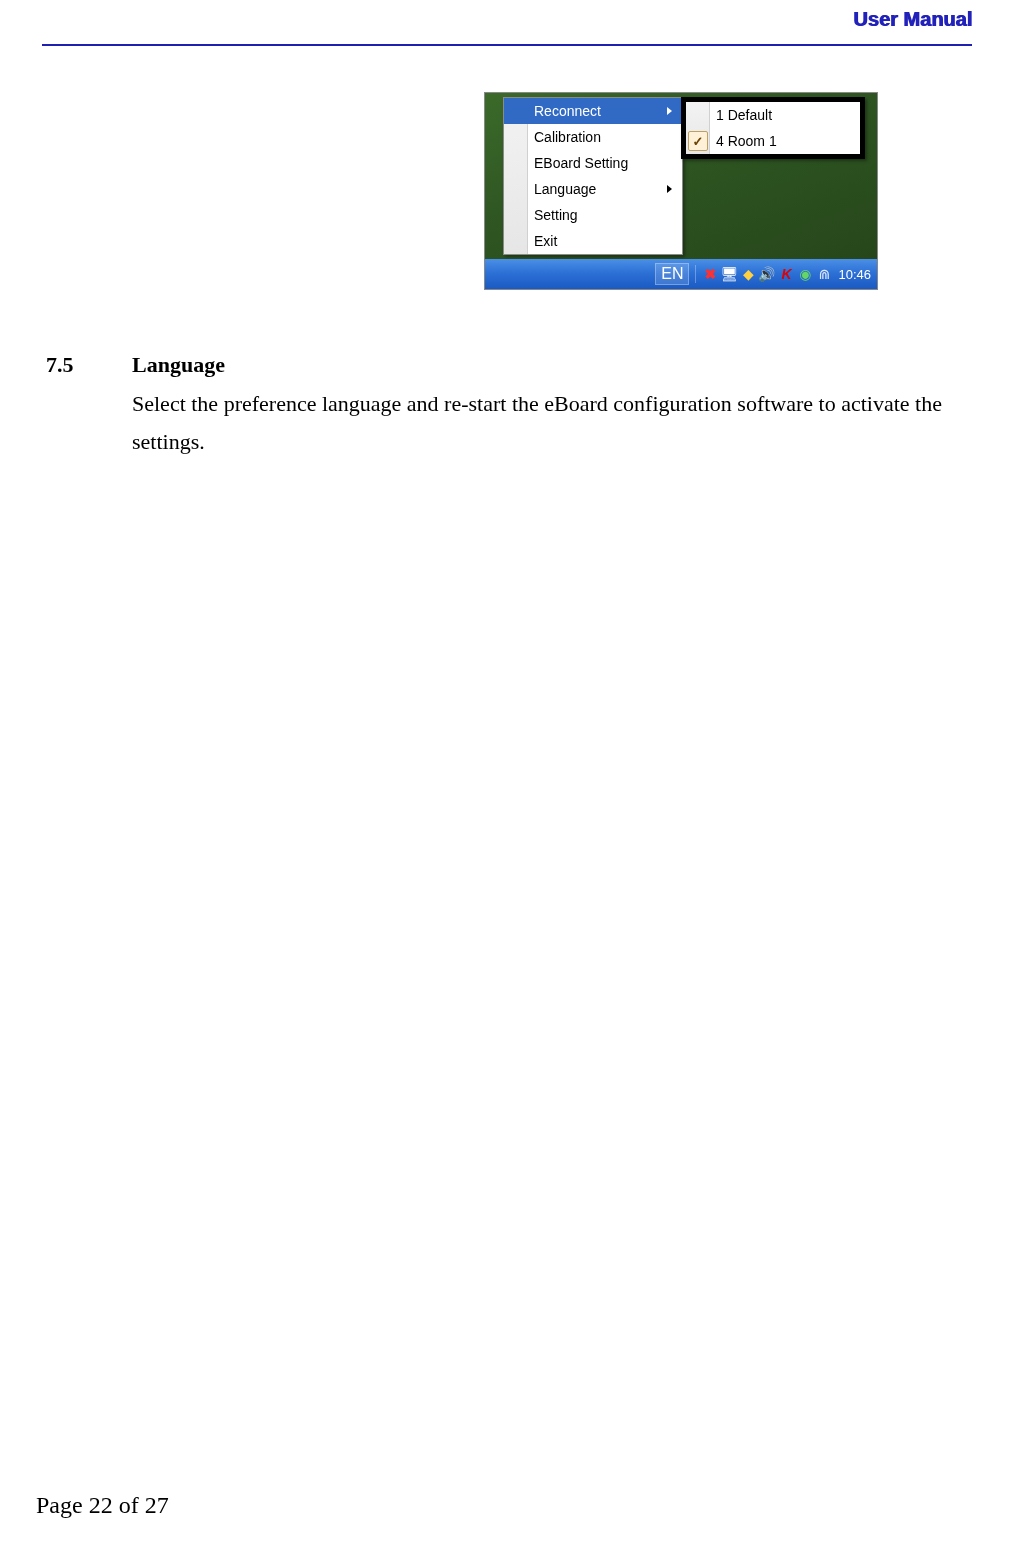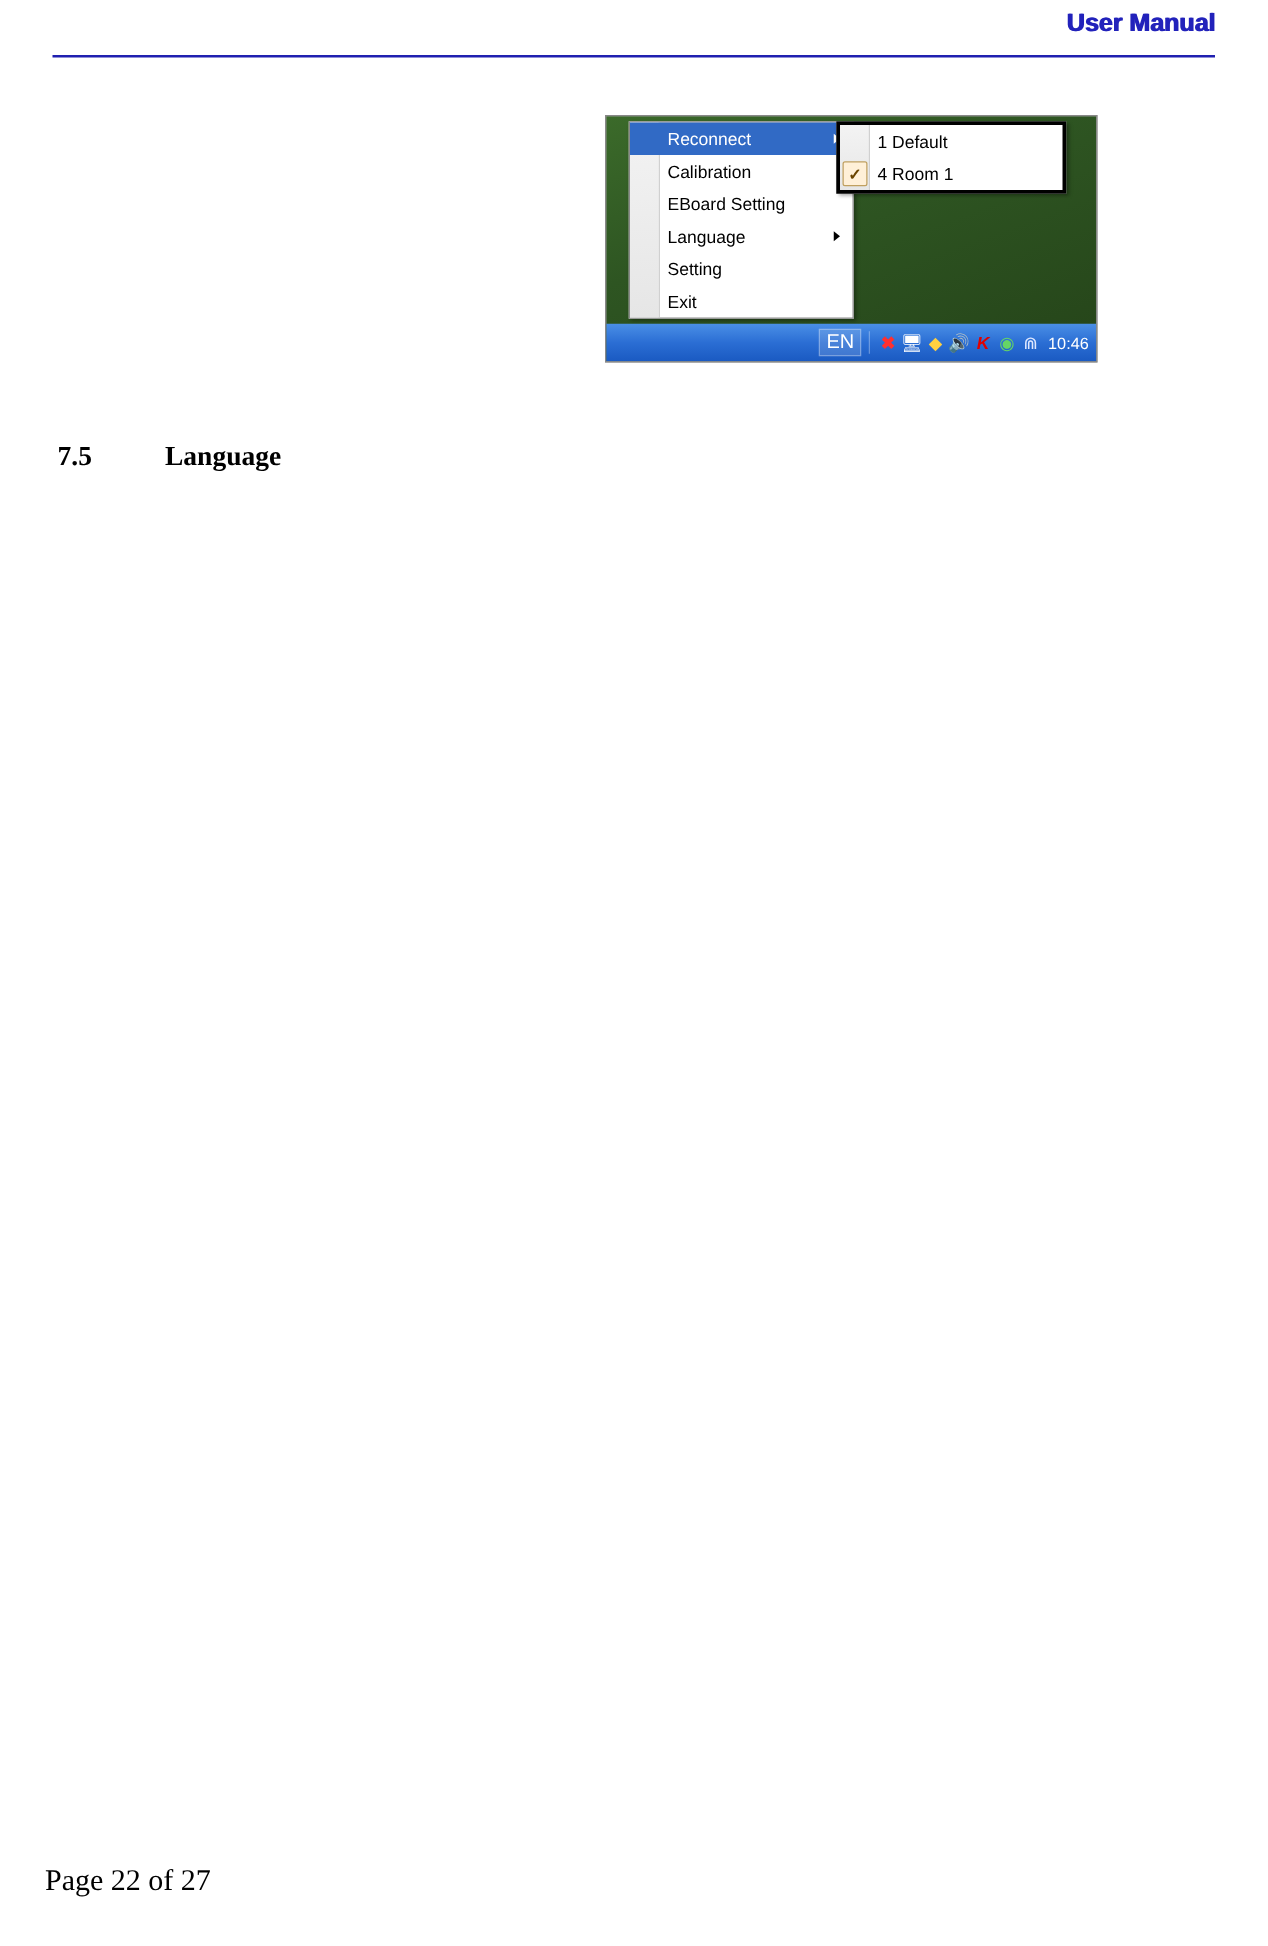--- a/index.html
+++ b/index.html
@@ -96,25 +96,25 @@
       right: 10px;
       top: 50%;
       transform: translateY(-50%);
       width: 0; height: 0;
       border-left: 5px solid currentColor;
       border-top: 4px solid transparent;
       border-bottom: 4px solid transparent;
     }
     .sub-menu {
       position: absolute;
-      left: 184px;
+      left: 196px;
       top: 4px;
       width: 184px;
       background: #fff;
-      border: 3px solid #000000;
+      border: 5px solid #000000;
       box-shadow: 2px 2px 3px rgba(0,0,0,0.35);
       font-family: Tahoma, Arial, sans-serif;
       font-size: 14px;
     }
     .sub-menu .row {
       height: 26px;
       display: flex;
       align-items: center;
       padding-left: 30px;
       position: relative;
@@ -286,17 +286,18 @@
     </div>
     <div>10:46</div>
   </div>
 </div>
 
 <div class="section-75">
   <div class="sec-row">
     <div class="sec-num">7.5</div>
     <div class="sec-body">
       <div class="sec-title">Language</div>
+      <div>Select the preference language and re-start the eBoard configuration software to activate the settings.</div>
     </div>
   </div>
 </div>
 
 <div class="page-footer">Page 22 of 27</div>
 
 </body></html>

